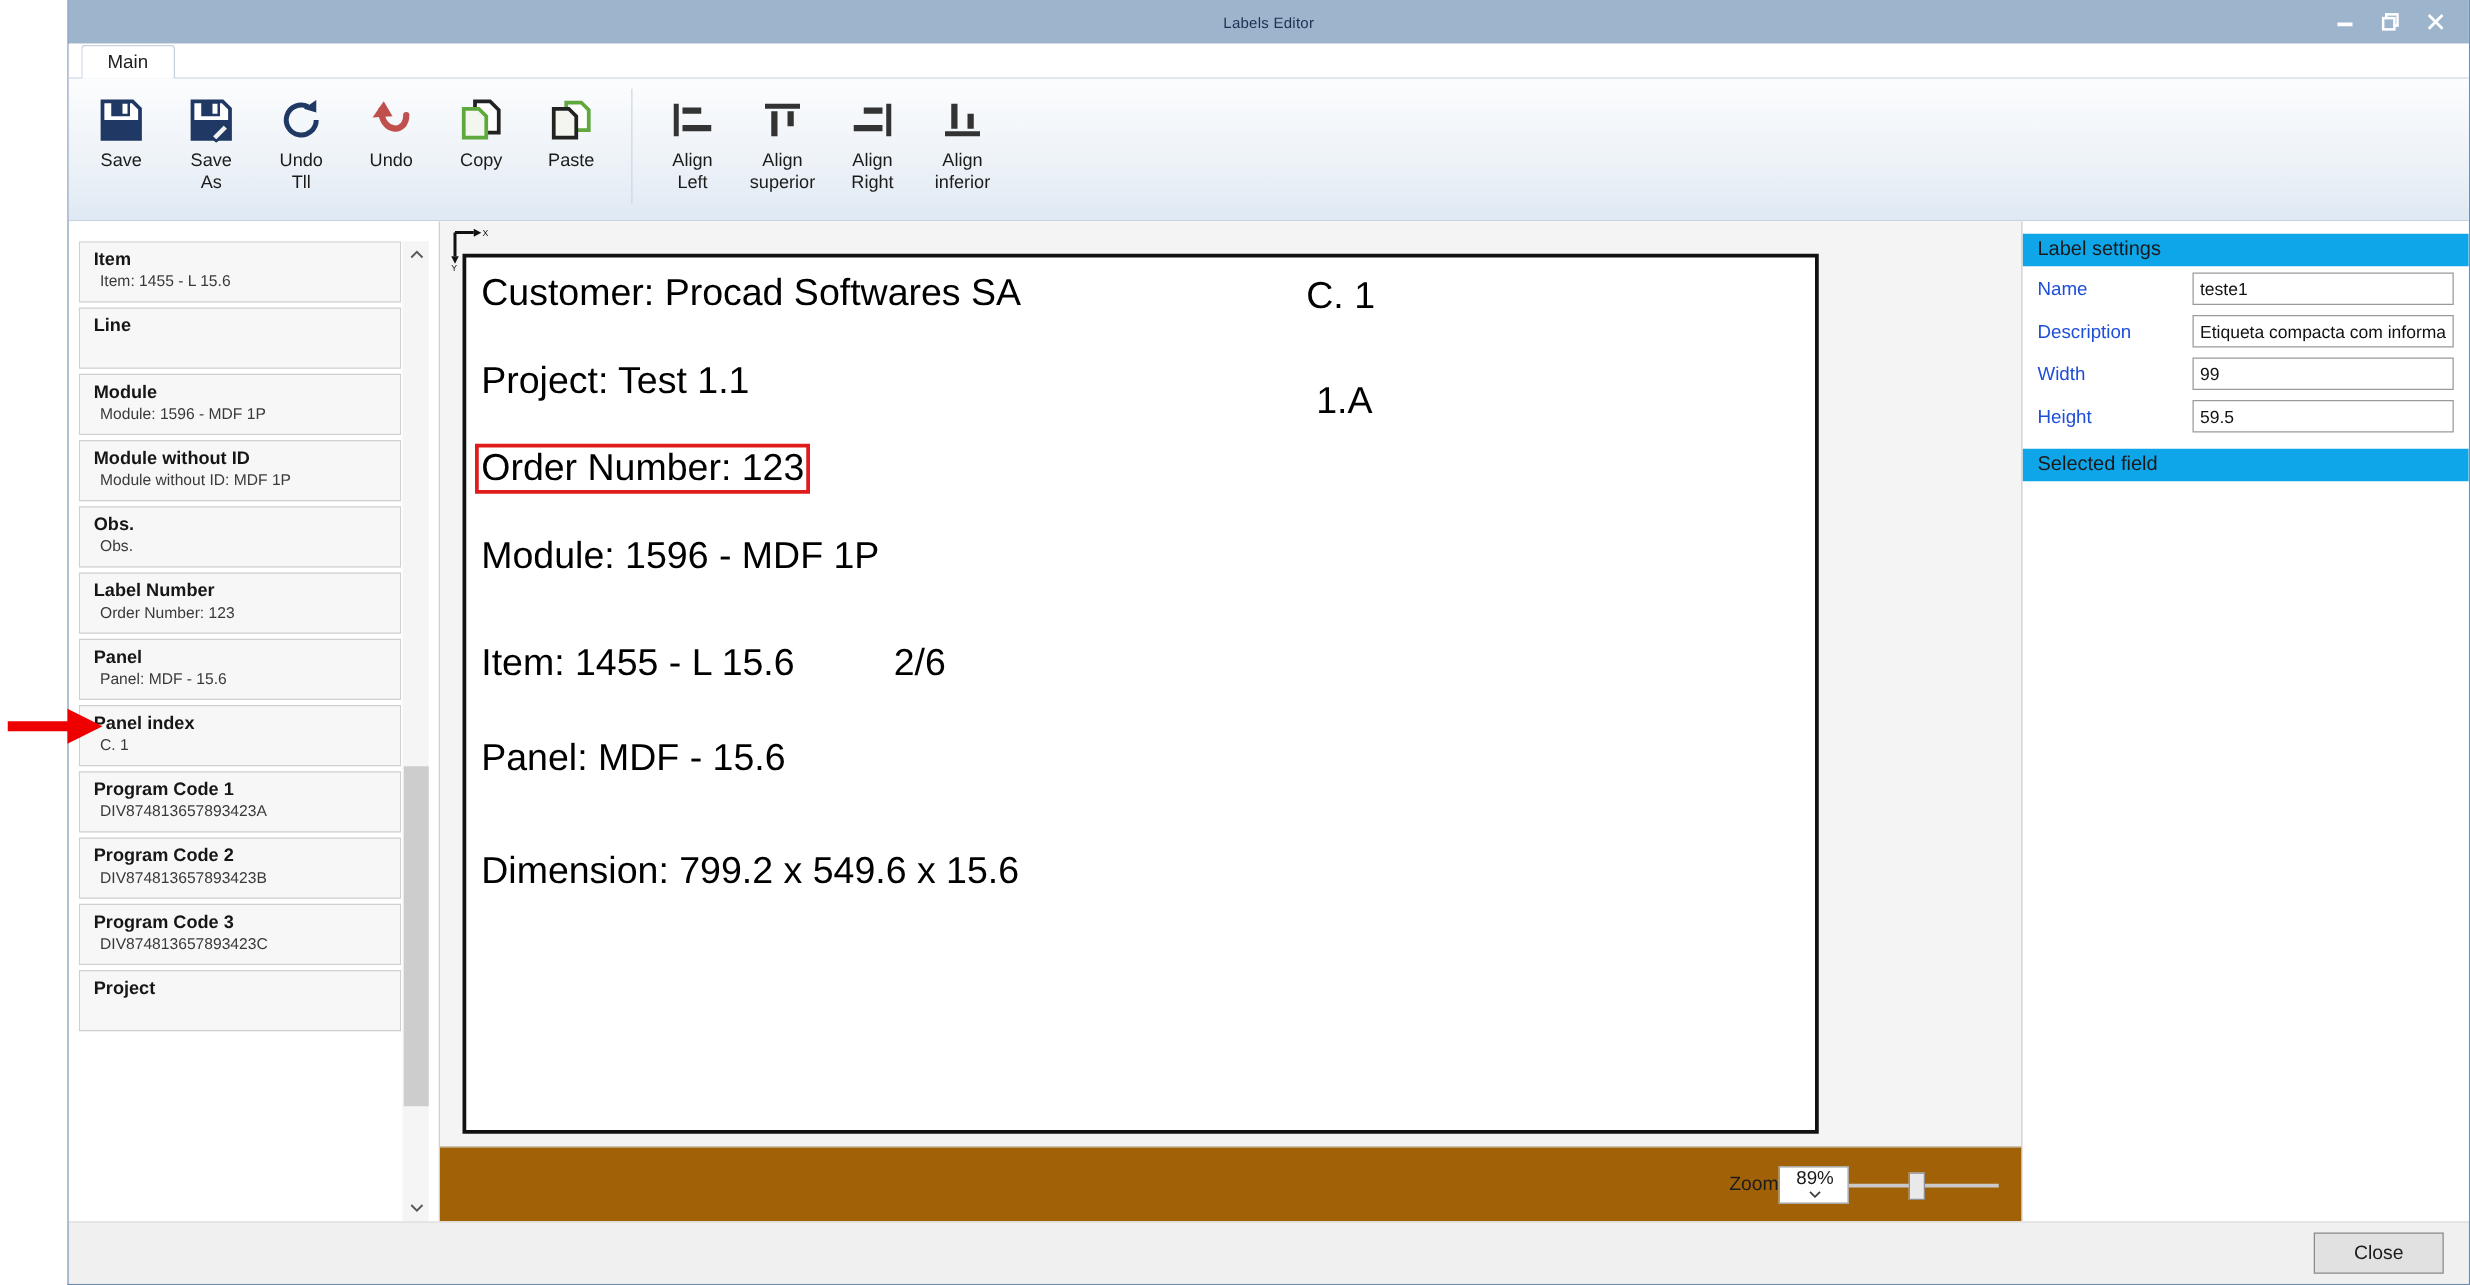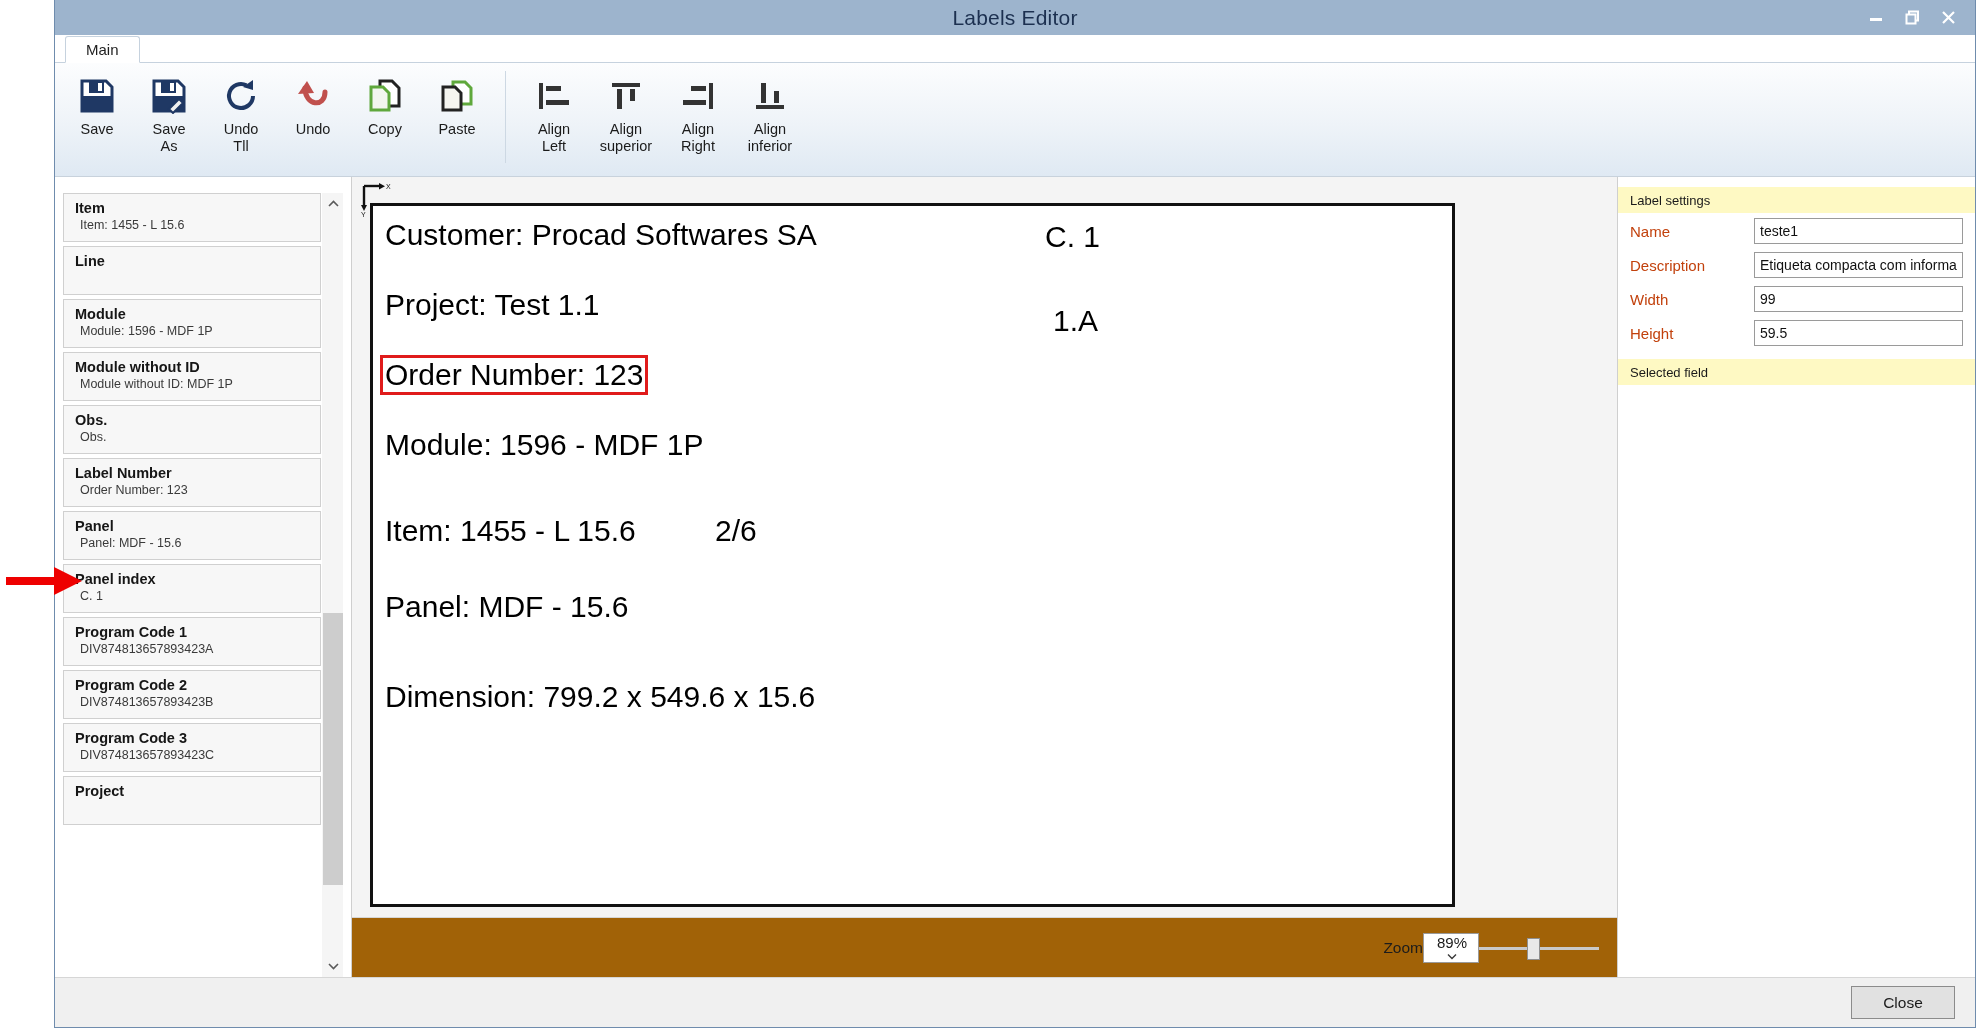--- a/index.html
+++ b/index.html
@@ -27,21 +27,21 @@
   }
   
   .titlebar {
     height: 35px;
     background: #9db4cd;
     position: relative;
     flex: 0 0 35px;
     display: flex; align-items: center; justify-content: center;
   }
   .title-text {
-    font-size: 21px;
+    font-size: 12px;
     color: #1c3050;
     letter-spacing: .2px;
   }
   .win-btns {
     position: absolute; right: 6px; top: 0; height: 35px;
     display: flex; align-items: center; gap: 14px;
     padding-right: 10px;
   }
   .win-btn {
     width: 22px; height: 22px;
@@ -252,37 +252,37 @@
     border:1px solid #8f8f8f;
   }
   
   .rightpanel {
     flex: 0 0 357px;
     background: #ffffff;
     padding: 0;
   }
   .section-head {
     height: 26px;
-    background: #fef9c3;
+    background: #0ea5e9;
     display: flex; align-items: center;
     padding-left: 12px;
-    font-size: 13px;
+    font-size: 16px;
     color: #1a1a1a;
     margin-top: 10px;
   }
   .prop-row {
     display: flex; align-items: center;
     height: 32px;
     padding: 0 12px 0 12px;
     margin-top: 2px;
   }
   .prop-label {
     width: 124px;
     font-size: 15px;
-    color: #c2410c;
+    color: #1d4ed8;
   }
   .prop-input {
     flex: 1 1 auto;
     height: 26px;
     border: 1px solid #9a9a9a;
     background: #ffffff;
     font-size: 14px;
     color: #111;
     padding: 0 5px;
     outline: none;

